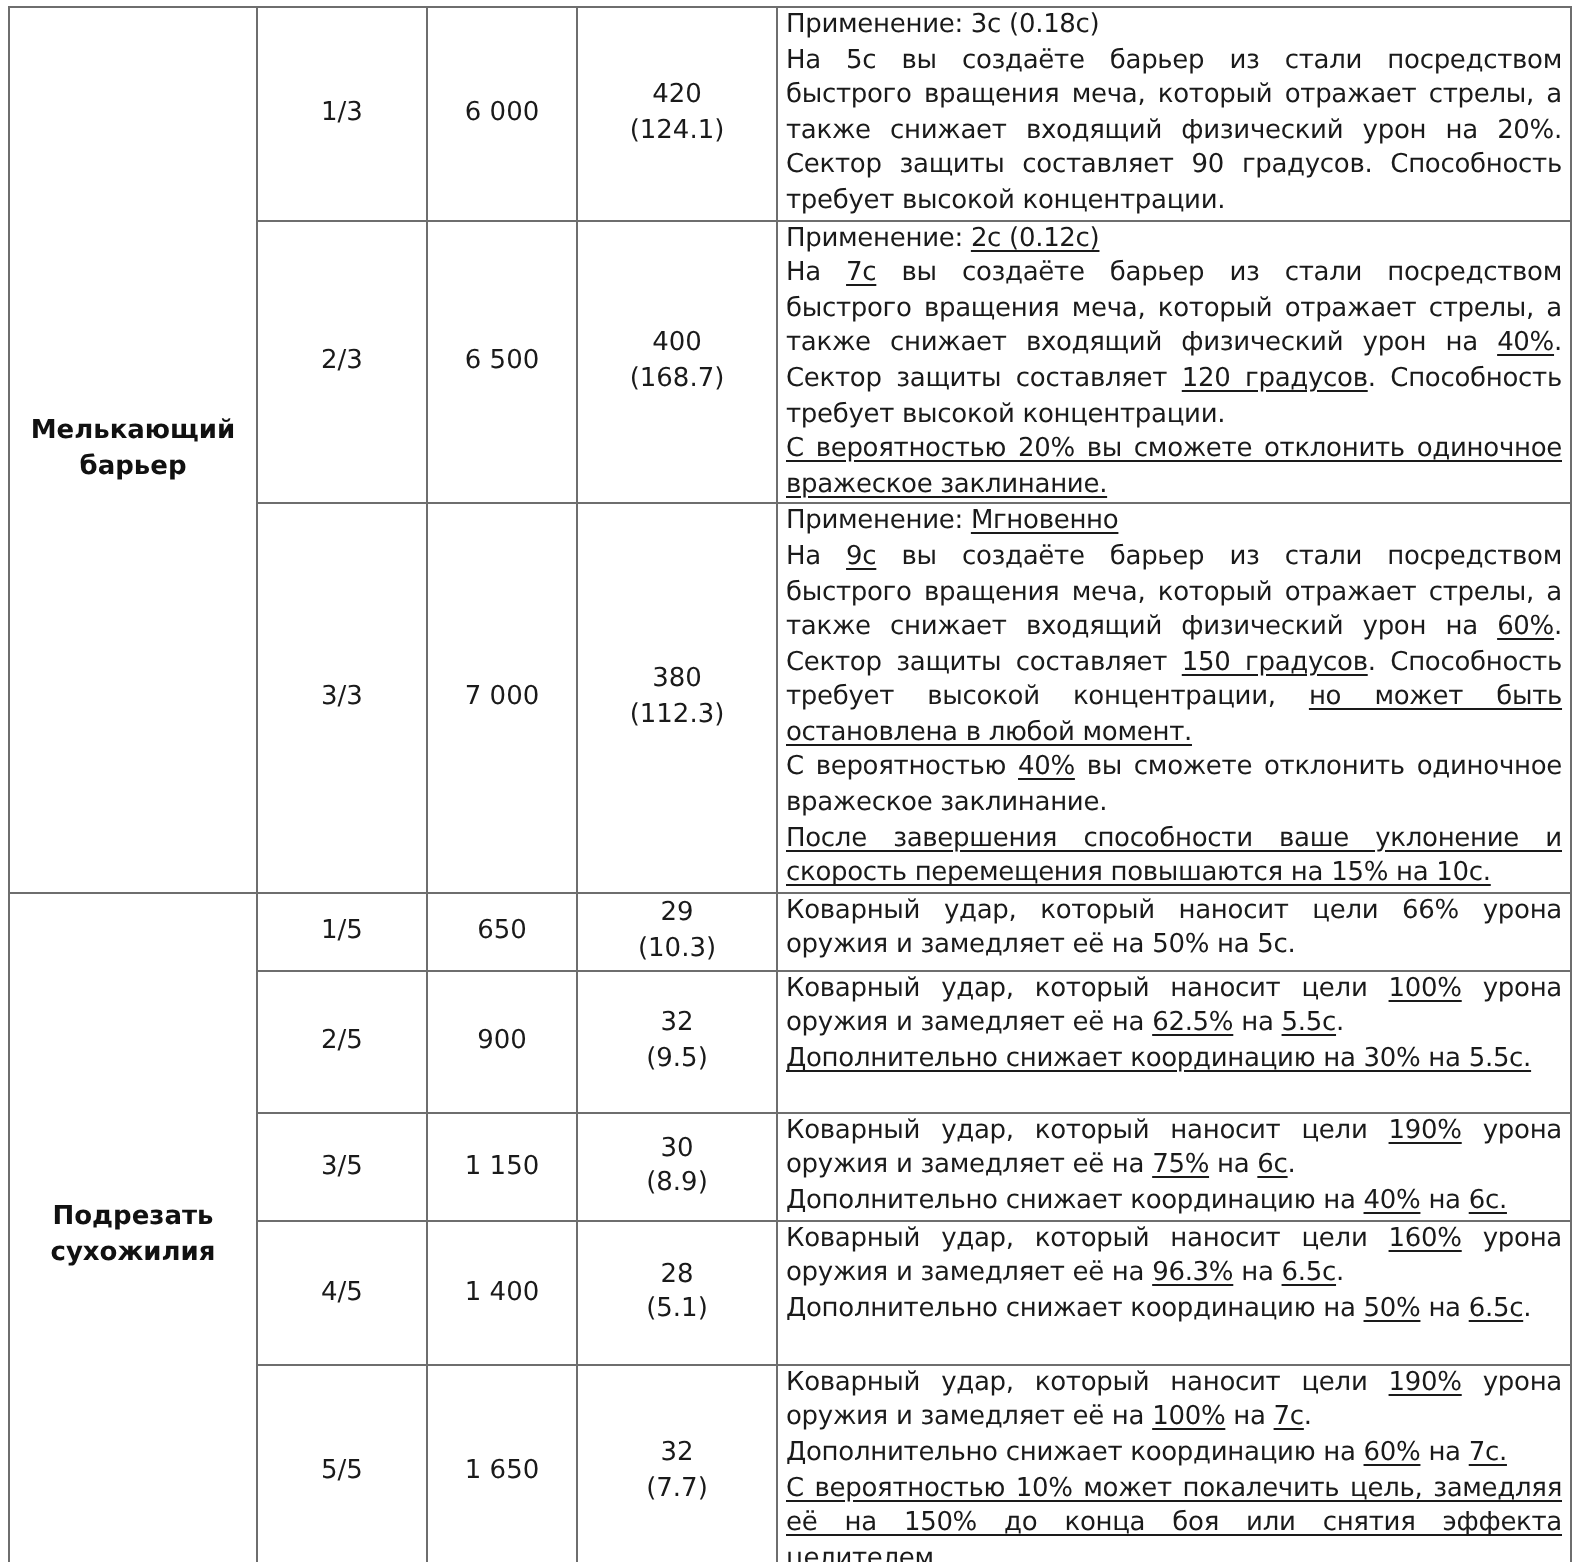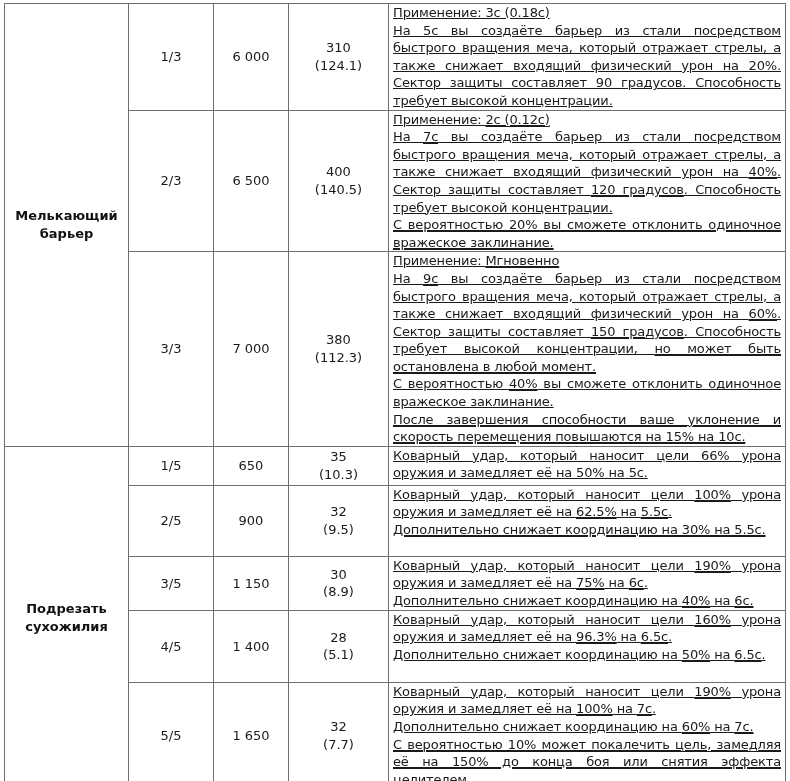--- a/index.html
+++ b/index.html
@@ -5,21 +5,21 @@
   html, body { margin:0; padding:0; background:#ffffff; }
   body { width:790px; height:781px; overflow:hidden; position:relative;
          font-family:"DejaVu Sans", sans-serif; color:#1a1a1a; }
   table.skills { position:absolute; left:4px; top:3px; border-collapse:collapse;
                  table-layout:fixed; width:781px; }
   table.skills td { border:1px solid #6e6e6e; padding:0; vertical-align:middle;
                     font-size:13px; line-height:17.6px; }
   td.name { text-align:center; font-weight:bold; font-size:13.5px; line-height:18px; color:#111; }
   td.num { text-align:center; }
   td.desc { padding:0 4px 0 4px !important; text-align:justify; vertical-align:top !important;
-            font-size:13px; letter-spacing:-0.15px;text-decoration:underline; }
+            font-size:13px; letter-spacing:-0.15px; }
   td.desc p { margin:0; }
   .u { text-decoration:underline; text-underline-offset:2px; }
   .line { display:block; }
 </style>
 </head>
 <body>
 
 <table class="skills">
   <colgroup>
     <col style="width:124px">
@@ -28,34 +28,34 @@
     <col style="width:100px">
     <col style="width:397px">
   </colgroup>
   <tbody>
 
     <tr style="height:105px">
       <td class="name" rowspan="3" style="padding:0 0">Мелькающий барьер</td>
       <td class="num">1/3</td>
       <td class="num">6 000</td>
       <td class="num">
-          <span class="line">310</span>
+          <span class="line">420</span>
           <span class="line">(124.1)</span>
         </td>
       <td class="desc">
           <p><span>Применение: 3с (0.18с)</span></p>
           <p><span>На 5с вы создаёте барьер из стали посредством быстрого вращения меча, который отражает стрелы, а также снижает входящий физический урон на 20%. Сектор защиты составляет 90 градусов. Способность требует высокой концентрации.</span></p>
         </td>
     </tr>
     <tr style="height:139px">
       <td class="num">2/3</td>
       <td class="num">6 500</td>
       <td class="num">
           <span class="line">400</span>
-          <span class="line">(140.5)</span>
+          <span class="line">(168.7)</span>
         </td>
       <td class="desc">
           <p><span>Применение: </span><span class="u">2с (0.12с)</span></p>
           <p><span>На </span><span class="u">7с</span><span> вы создаёте барьер из стали посредством быстрого вращения меча, который отражает стрелы, а также снижает входящий физический урон на </span><span class="u">40%</span><span>. Сектор защиты составляет </span><span class="u">120 градусов</span><span>. Способность требует высокой концентрации.</span></p>
           <p><span class="u">С вероятностью 20% вы сможете отклонить одиночное вражеское заклинание.</span></p>
         </td>
     </tr>
     <tr style="height:190px">
       <td class="num">3/3</td>
       <td class="num">7 000</td>
@@ -69,21 +69,21 @@
           <p><span>С вероятностью </span><span class="u">40%</span><span> вы сможете отклонить одиночное вражеское заклинание.</span></p>
           <p><span class="u">После завершения способности ваше уклонение и скорость перемещения повышаются на 15% на 10с.</span></p>
         </td>
     </tr>
 
     <tr style="height:39px">
       <td class="name" rowspan="5" style="padding:0 6px">Подрезать сухожилия</td>
       <td class="num">1/5</td>
       <td class="num">650</td>
       <td class="num">
-          <span class="line">35</span>
+          <span class="line">29</span>
           <span class="line">(10.3)</span>
         </td>
       <td class="desc">
           <p><span>Коварный удар, который наносит цели 66% урона оружия и замедляет её на 50% на 5с.</span></p>
         </td>
     </tr>
     <tr style="height:71px">
       <td class="num">2/5</td>
       <td class="num">900</td>
       <td class="num">

